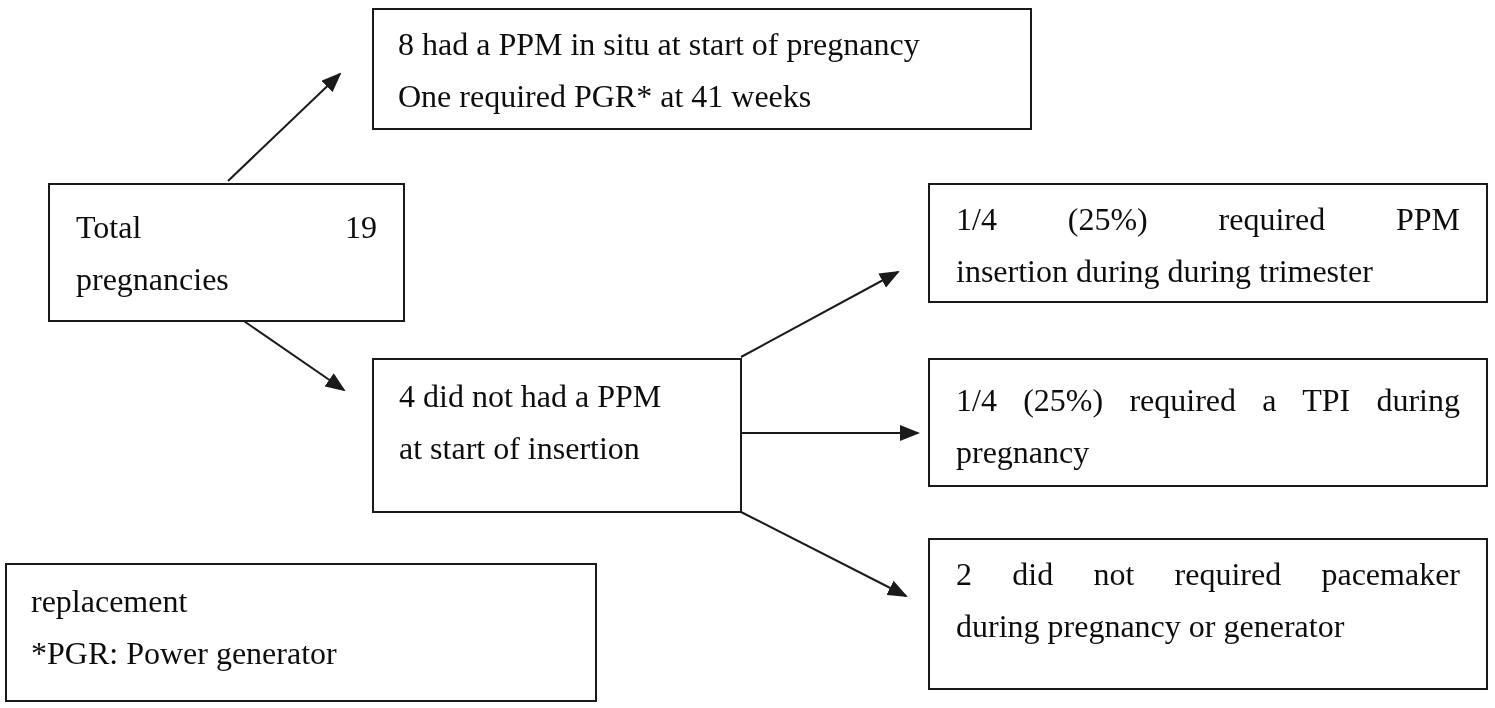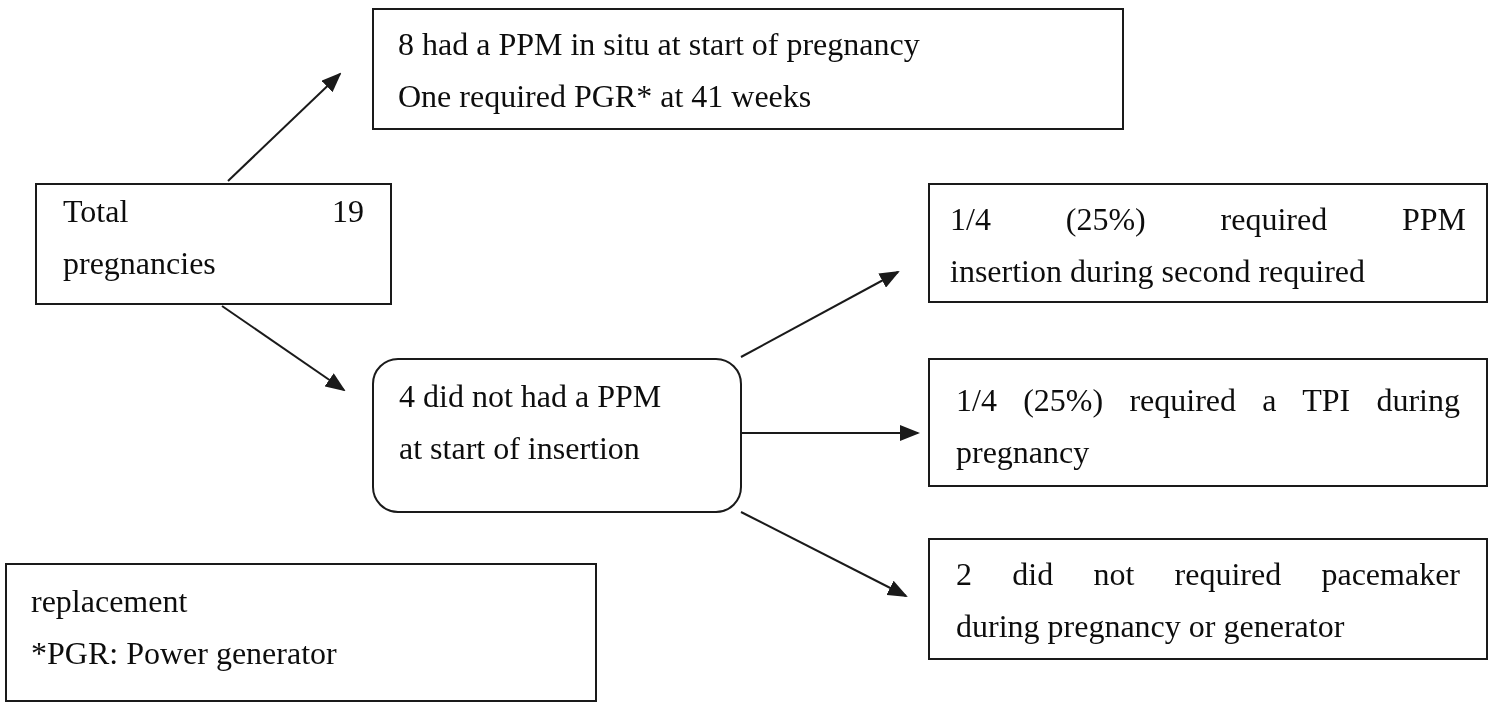--- a/index.html
+++ b/index.html
@@ -36,26 +36,26 @@
     display: flex;
     justify-content: space-between;
     white-space: nowrap;
   }
   .justify {
     white-space: normal;
     text-align: justify;
     text-align-last: justify;
   }
   
-  #box-ppm-in-situ   { left: 372px; top: 8px;   width: 752px; height: 122px; padding: 8px 24px; }
-  #box-total         { left: 35px;  top: 183px; width: 357px; height: 122px; padding: 0 26px; }
-  #box-no-ppm        { left: 372px; top: 358px; width: 370px; height: 155px; padding: 10px 25px; border-radius: 26px; }
-  #box-ppm-insertion { left: 928px; top: 183px; width: 560px; height: 120px; padding: 8px 20px; }
+  #box-ppm-in-situ   { left: 372px; top: 8px;   width: 660px; height: 122px; padding: 8px 24px; }
+  #box-total         { left: 48px;  top: 183px; width: 357px; height: 139px; padding: 16px 26px; }
+  #box-no-ppm        { left: 372px; top: 358px; width: 370px; height: 155px; padding: 10px 25px; }
+  #box-ppm-insertion { left: 928px; top: 183px; width: 560px; height: 120px; padding: 8px 26px; }
   #box-tpi-delivery  { left: 928px; top: 358px; width: 560px; height: 129px; padding: 14px 26px; }
-  #box-no-pacemaker  { left: 928px; top: 538px; width: 560px; height: 122px; padding: 8px 26px; }
+  #box-no-pacemaker  { left: 928px; top: 538px; width: 560px; height: 152px; padding: 8px 26px; }
   #box-pgr-footnote  { left: 5px;   top: 563px; width: 592px; height: 139px; padding: 10px 24px; }
 </style>
 </head>
 <body>
 
 <div class="canvas">
 
   <svg class="arrows" viewBox="0 0 1495 708" xmlns="http://www.w3.org/2000/svg">
     <defs>
       <marker id="ah" viewBox="0 0 10 8" markerWidth="10" markerHeight="8" refX="9" refY="4" orient="auto" markerUnits="strokeWidth">
@@ -82,21 +82,21 @@
     <div class="line">pregnancies</div>
   </div>
 
   <div class="box" id="box-no-ppm">
     <div class="line">4 did not had a PPM</div>
     <div class="line">at start of insertion</div>
   </div>
 
   <div class="box" id="box-ppm-insertion">
     <div class="justify">1/4 (25%) required PPM</div>
-    <div class="line">insertion during second required</div>
+    <div class="line">insertion during during trimester</div>
   </div>
 
   <div class="box" id="box-tpi-delivery">
     <div class="justify">1/4 (25%) required a TPI during</div>
     <div class="line">pregnancy</div>
   </div>
 
   <div class="box" id="box-no-pacemaker">
     <div class="justify">2 did not required pacemaker</div>
     <div class="line">during pregnancy or generator</div>

